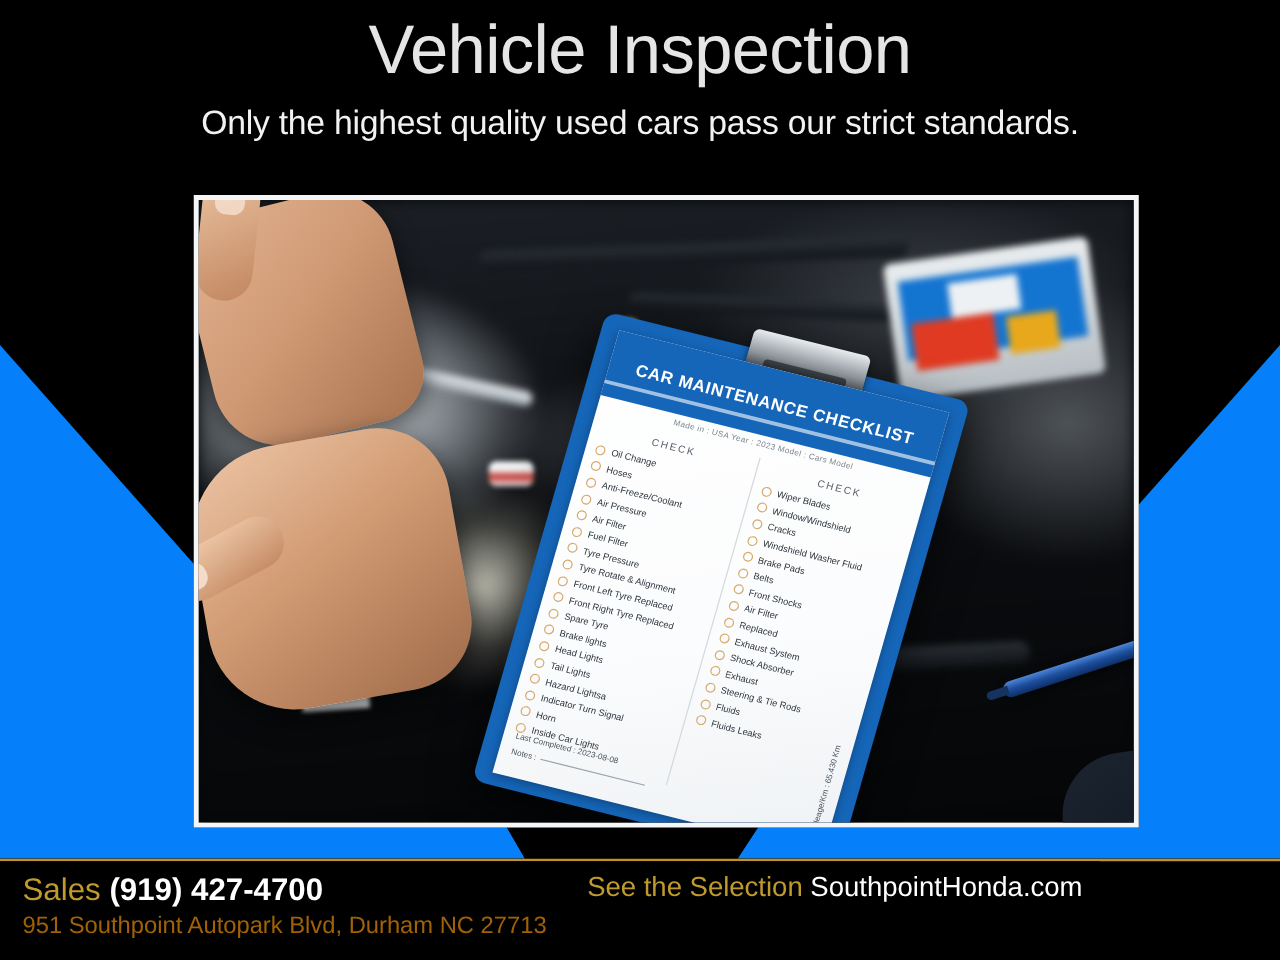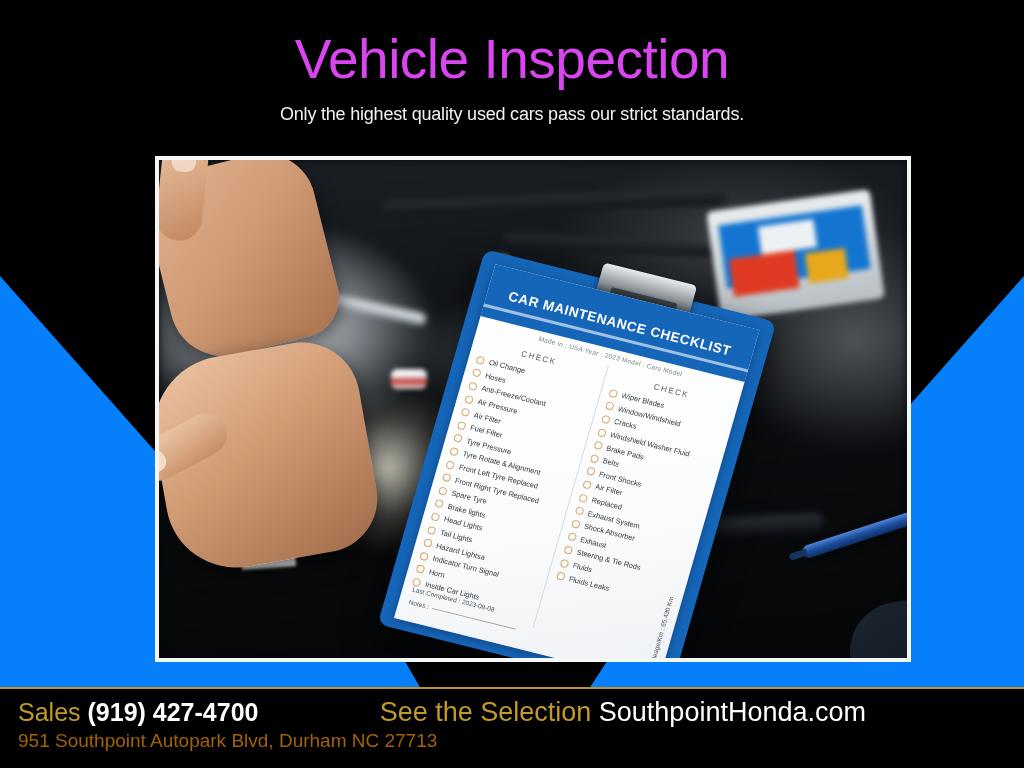--- a/index.html
+++ b/index.html
@@ -4,25 +4,25 @@
 <style>
   * { margin:0; padding:0; box-sizing:border-box; }
   html,body { width:1024px; height:768px; background:#000; overflow:hidden; }
   body { font-family:"Liberation Sans", sans-serif; }
 
   #stage { position:relative; width:1024px; height:768px; background:#000; overflow:hidden; }
 
   
   .headline-wrap { position:absolute; left:0; top:0; width:1024px; text-align:center; }
   .title {
-    font-size:55px; line-height:1.0; color:#d946ef; font-weight:400;
-    letter-spacing:-0.5px; padding-top:32px;
+    font-size:55px; line-height:1.0; color:#e5e5e5; font-weight:400;
+    letter-spacing:-0.5px; padding-top:12px;
   }
   .subtitle {
-    font-size:18px; line-height:1.0; color:#F2F2F2; font-weight:400;
+    font-size:27px; line-height:1.0; color:#F2F2F2; font-weight:400;
     padding-top:18px; letter-spacing:-0.2px;
   }
 
   
   .wedge { position:absolute; background:#0680FA; }
   .wedge-left {
     left:0; top:262px; width:216px; height:405px;
     clip-path: polygon(0 14px, 0 100%, 100% 100%, 100% 258px);
   }
   .wedge-right {
@@ -189,21 +189,21 @@
   }
   .pen:after { content:""; position:absolute; right:-10px; top:1px; width:18px; height:11px; background:#e9edf0; border-radius:3px; }
   .pen:before { content:""; position:absolute; left:-14px; top:3px; width:18px; height:7px; background:#16325f; border-radius:4px 0 0 4px; }
 
   
   .footbar { position:absolute; left:0; top:689px; width:880px; height:79px; background:#000; }
   .sales-line { position:absolute; left:18px; top:9px; font-size:25px; white-space:nowrap; }
   .sales-label { color:#C09B2C; }
   .sales-phone { color:#FFFFFF; font-weight:bold; }
   .address { position:absolute; left:18px; top:41px; font-size:19px; color:#a16207; white-space:nowrap; }
-  .see-line { position:absolute; right:14px; top:8px; font-size:27px; white-space:nowrap; }
+  .see-line { position:absolute; right:14px; top:8px; font-size:22px; white-space:nowrap; }
   .see-label { color:#C09B2C; }
   .site { color:#FFFFFF; }
 </style>
 </head>
 <body>
 
 <div id="stage">
 
   <div class="headline-wrap">
     <div class="title">Vehicle Inspection</div>

